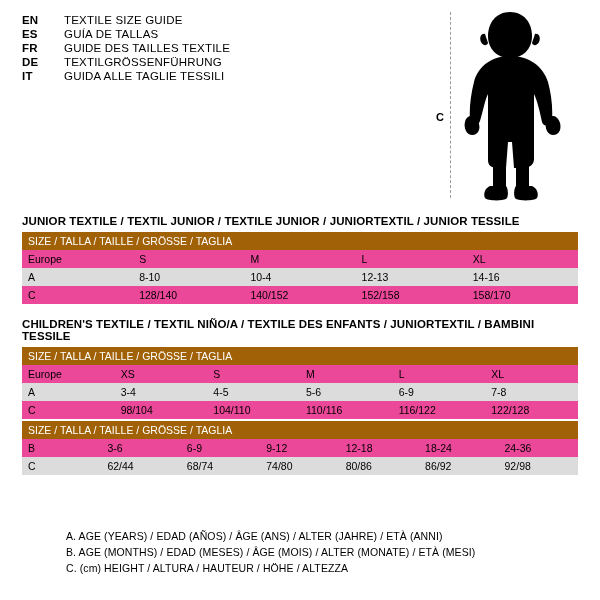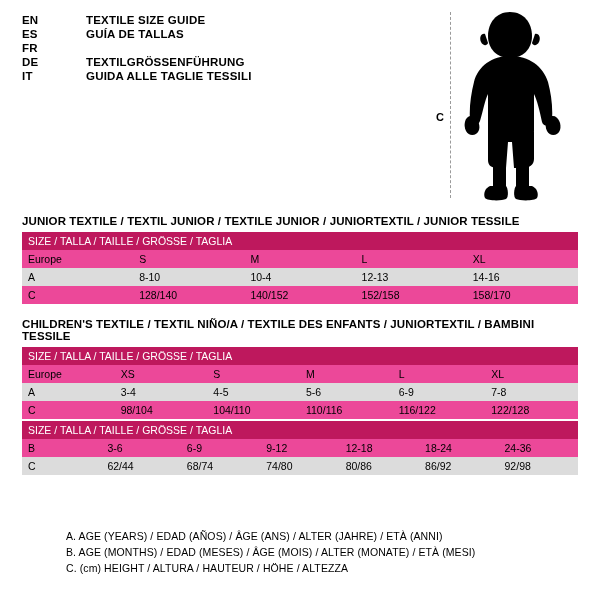--- a/index.html
+++ b/index.html
@@ -34,23 +34,22 @@
     margin-bottom: 2px;
   }
   .lang-code {
     width: 42px;
     font-size: 11.5px;
     font-weight: bold;
     letter-spacing: 0.2px;
   }
   .lang-title {
     font-size: 11.5px;
-    font-weight: bold;
+    font-weight: normal;
     letter-spacing: 0.2px;
-    margin-left: 22px;
   }
 
   
   .figure-area {
     position: absolute;
     right: 18px;
     top: 8px;
     width: 150px;
     height: 195px;
   }
@@ -92,21 +91,21 @@
     width: 100%;
     table-layout: fixed;
     font-size: 10.5px;
   }
   table.size-table td {
     padding: 3px 0 3px 6px;
     vertical-align: middle;
     line-height: 1.15;
   }
   tr.head-row td {
-    background: #be185d;
+    background: #a16207;
     color: #ffffff;
     font-size: 10.5px;
     font-weight: normal;
     padding-top: 3px;
     padding-bottom: 3px;
   }
   tr.shade td {
     background: #dcdcdc;
   }
   tr.plain td {
@@ -139,20 +138,21 @@
     <div class="lang-row">
       <span class="lang-code">EN</span>
       <span class="lang-title">TEXTILE SIZE GUIDE</span>
     </div>
     <div class="lang-row">
       <span class="lang-code">ES</span>
       <span class="lang-title">GUÍA DE TALLAS</span>
     </div>
     <div class="lang-row">
       <span class="lang-code">FR</span>
+      <span class="lang-title">GUIDE DES TAILLES TEXTILE</span>
     </div>
     <div class="lang-row">
       <span class="lang-code">DE</span>
       <span class="lang-title">TEXTILGRÖSSENFÜHRUNG</span>
     </div>
     <div class="lang-row">
       <span class="lang-code">IT</span>
       <span class="lang-title">GUIDA ALLE TAGLIE TESSILI</span>
     </div>
   </div>

